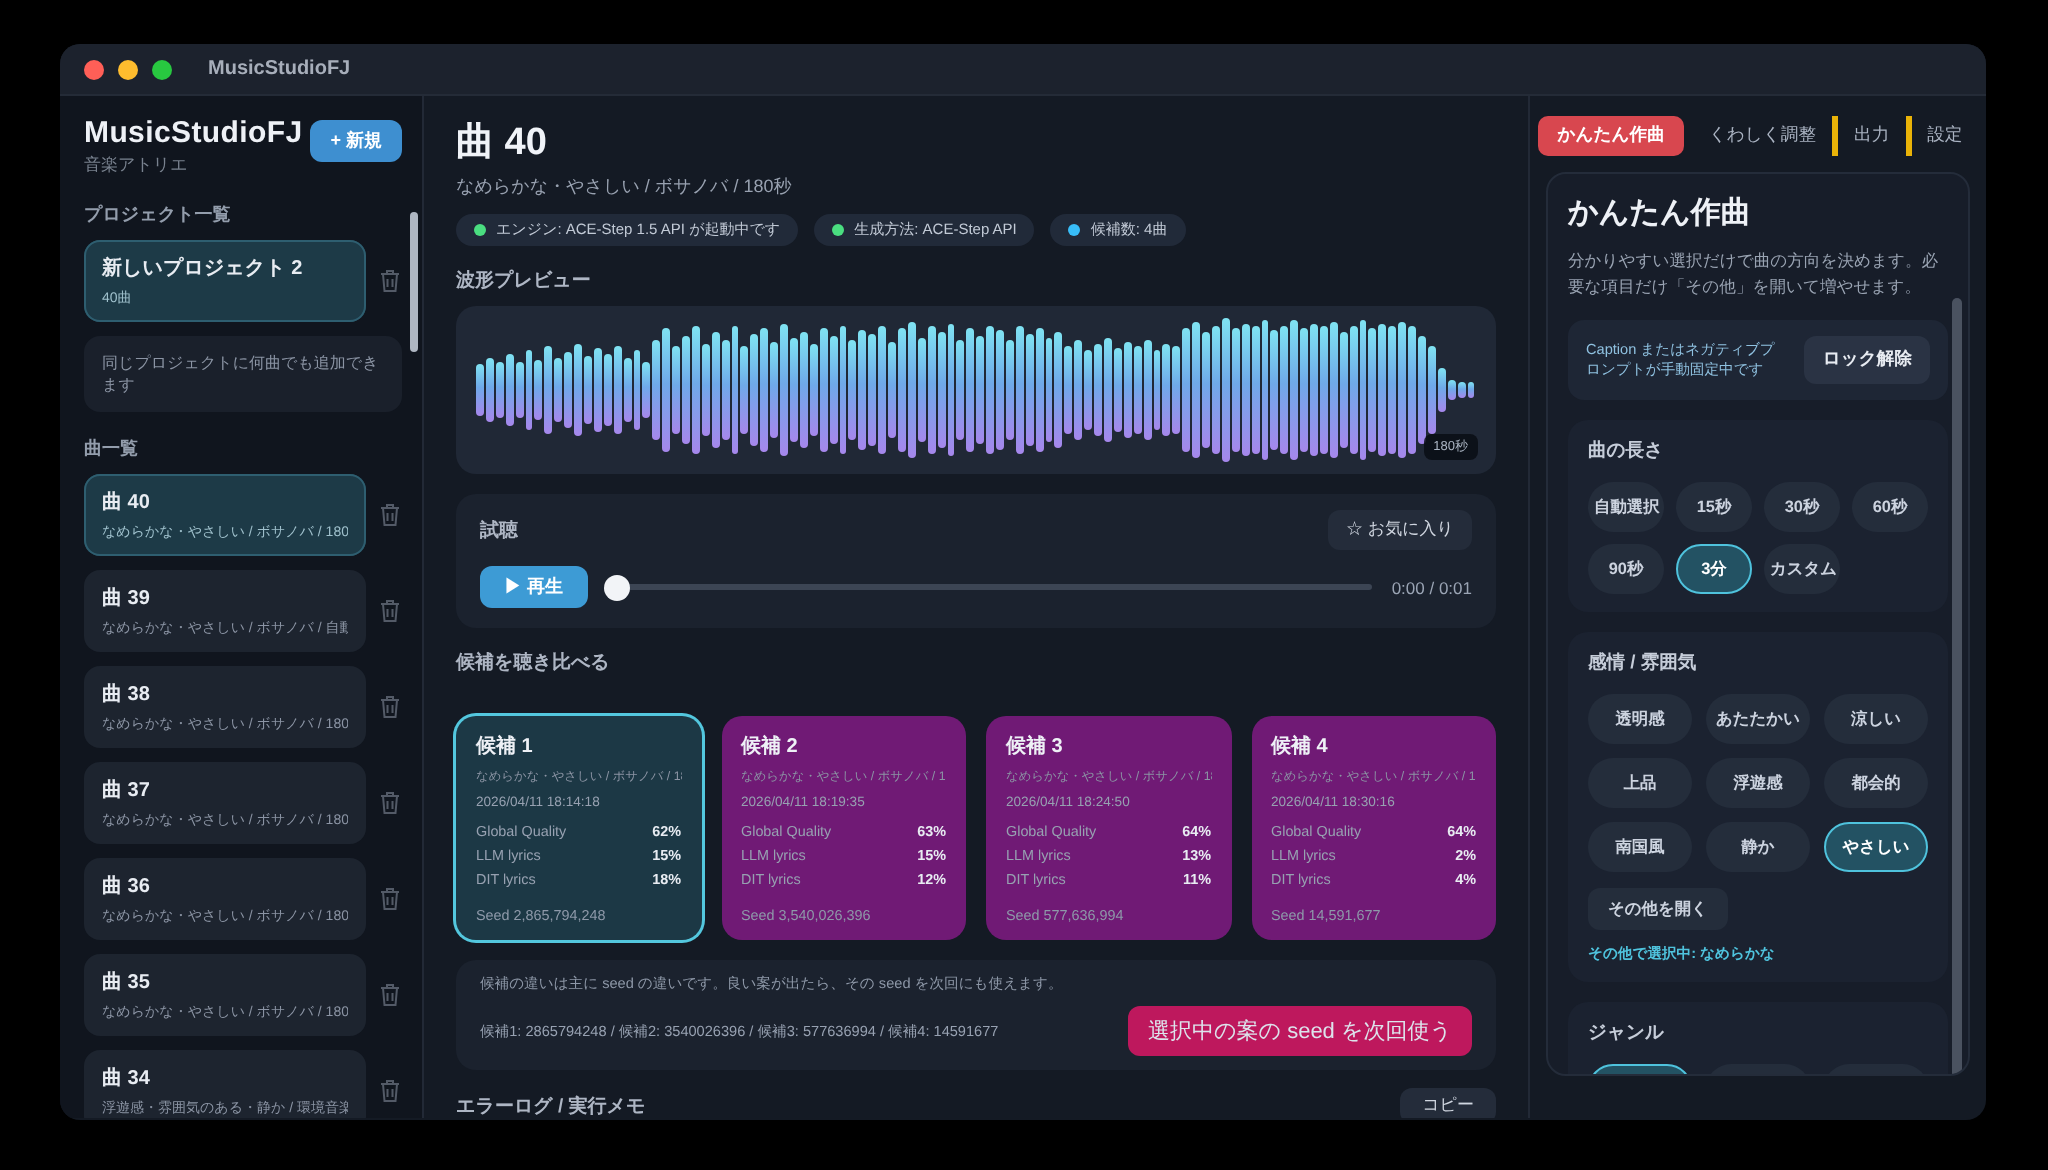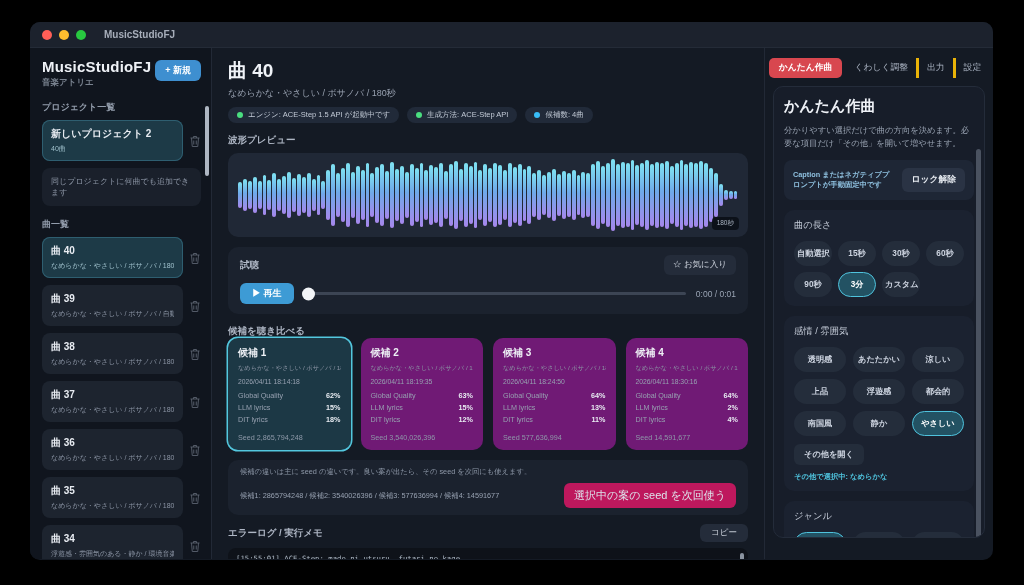--- a/index.html
+++ b/index.html
@@ -14,21 +14,21 @@
   .lights { display:flex; gap:7px; margin-right:18px; }
   .light { width:10px; height:10px; border-radius:50%; }
   .light.r { background:#ff5f57; } .light.y { background:#febc2e; } .light.g { background:#28c840; }
   .win-title { font-size:10px; font-weight:bold; color:#a7aeba; }
   .cols { display:flex; height:511px; }
   
   .sidebar { width:182px; background:#10151e; border-right:1px solid #222936;
     padding:10px 10px 0 12px; position:relative; overflow:hidden; flex:none; }
   .sb-head { position:relative; }
   .app-name { font-size:15px; font-weight:bold; color:#eef1f6; letter-spacing:.2px; }
-  .app-sub { font-size:8.5px; color:#79828f; margin-top:2px;font-weight:bold; }
+  .app-sub { font-size:8.5px; color:#79828f; margin-top:2px; }
   .new-btn { position:absolute; right:0; top:2px; background:#3e8fd0; color:#fff;
     font-size:9px; font-weight:bold; border:none; border-radius:6px; padding:4px 10px; cursor:pointer; }
   .sb-label { font-size:9px; font-weight:bold; color:#939daca; color:#939dac; margin:12px 0 6px; }
   .item-row { display:flex; align-items:center; gap:6px; margin-bottom:7px; }
   .item-card { flex:1; background:#1d242f; border-radius:8px; padding:7px 9px; cursor:pointer; min-width:0; }
   .item-card.sel { background:#1d3a47; box-shadow:inset 0 0 0 1px #2e5e70; }
   .item-title { font-size:10px; font-weight:bold; color:#e8ecf2; }
   .item-meta { font-size:7px; color:#8b94a4; margin-top:3px; white-space:nowrap; overflow:hidden; }
   .item-card.sel .item-meta { color:#9fc0cc; }
   .trash { width:12px; height:13px; flex:none; cursor:pointer; opacity:.55; }
@@ -55,21 +55,21 @@
   .player-head { display:flex; align-items:center; justify-content:space-between; }
   .fav-btn { background:#242c3a; border:none; border-radius:6px; color:#d0d6e0;
     font-size:8.5px; padding:4px 9px; cursor:pointer; }
   .player-row { display:flex; align-items:center; gap:10px; margin-top:8px; }
   .play-btn { background:#3d9bd5; border:none; border-radius:6px; color:#fff; font-size:9px;
     font-weight:bold; padding:4px 12px; cursor:pointer; flex:none; }
   .slider { flex:1; height:3px; background:#3c4554; border-radius:2px; position:relative; }
   .slider-thumb { position:absolute; left:0; top:50%; transform:translate(-2px,-50%);
     width:13px; height:13px; border-radius:50%; background:#f2f4f7; cursor:grab; }
   .time { font-size:8.5px; color:#9aa4b4; flex:none; }
-  .cand-grid { display:grid; grid-template-columns:repeat(4,1fr); gap:10px; margin-top:0; }
+  .cand-grid { display:grid; grid-template-columns:repeat(4,1fr); gap:10px; margin-top:20px; }
   .cand-card { background:#701a75; border-radius:10px; padding:8px 10px; cursor:pointer; min-width:0; }
   .cand-card.sel { background:#1c3845; box-shadow:0 0 0 1.5px #53c7de; }
   .cand-title { font-size:10px; font-weight:bold; color:#eef1f6; }
   .cand-meta { font-size:6.2px; color:#8b94a4; margin-top:4px; white-space:nowrap; overflow:hidden; }
   .cand-date { font-size:6.8px; color:#97a1b1; margin:5px 0 6px; }
   .metric { display:flex; justify-content:space-between; font-size:7.2px; margin-top:3px; }
   .metric .ml { color:#97a1b1; } .metric .mv { color:#e8ecf2; font-weight:bold; }
   .cand-seed { font-size:7.2px; color:#8e99a9; margin-top:9px; }
   .seed-panel { margin-top:10px; background:#1b222e; border-radius:10px; padding:7px 12px; }
   .seed-note { font-size:7.3px; color:#8e98a8; }
@@ -95,25 +95,25 @@
   .tab:first-child { border-left:none; }
   .tab.active { background:#d8474f; color:#fff; font-weight:bold; border-radius:5px;
     padding:4px 10px; border-left:none; margin-right:4px; }
   .tab.active + .tab { border-left:none; }
   .rb-container { background:#171d29; border:1px solid #242c3a; border-radius:10px;
     padding:10px 10px 0; height:452px; overflow:hidden; position:relative; }
   .rb-heading { font-size:15px; font-weight:bold; color:#eef1f6; }
   .rb-desc { font-size:8.3px; color:#99a3b2; line-height:1.55; margin-top:8px; }
   .lock-box { background:#1e2635; border-radius:8px; padding:8px 9px; margin-top:10px;
     display:flex; align-items:center; gap:8px; }
-  .lock-text { flex:1; font-size:7.3px; font-weight:bold; color:#8fc1e0; line-height:1.4; }
+  .lock-text { flex:1; font-size:7.3px; font-weight:normal; color:#8fc1e0; line-height:1.4; }
   .lock-btn { background:#2a3344; border:none; border-radius:6px; color:#e8ecf2;
     font-size:8.8px; font-weight:bold; padding:6px 9px; cursor:pointer; flex:none; }
   .rb-section { background:#1b2230; border-radius:10px; padding:9px 10px; margin-top:10px; }
-  .rb-sec-head { font-size:9.3px; font-weight:normal; color:#c6cdd9; }
+  .rb-sec-head { font-size:9.3px; font-weight:bold; color:#c6cdd9; }
   .chip-grid { display:grid; grid-template-columns:repeat(3,1fr); gap:7px; margin-top:9px; }
   .chip-grid.cols4 { grid-template-columns:repeat(4,1fr); gap:6px; }
   .chip { background:#242d3b; border:1px solid transparent; border-radius:14px; padding:6px 2px;
     text-align:center; font-size:8.2px; font-weight:bold; color:#ccd3df; cursor:pointer; white-space:nowrap; overflow:hidden; }
   .chip.sel { background:#235263; border-color:#4fc3dd; color:#fff; }
   .more-btn { display:inline-block; background:#242d3b; border:none; border-radius:6px;
     color:#ccd3df; font-size:8.2px; font-weight:bold; padding:5px 10px; margin-top:8px; cursor:pointer; }
   .accent-note { font-size:7.3px; font-weight:bold; color:#4fc3dd; margin-top:7px; }
   .rb-scroll { position:absolute; right:3px; top:62px; width:5px; height:440px;
     background:#4a5260; border-radius:3px; }

